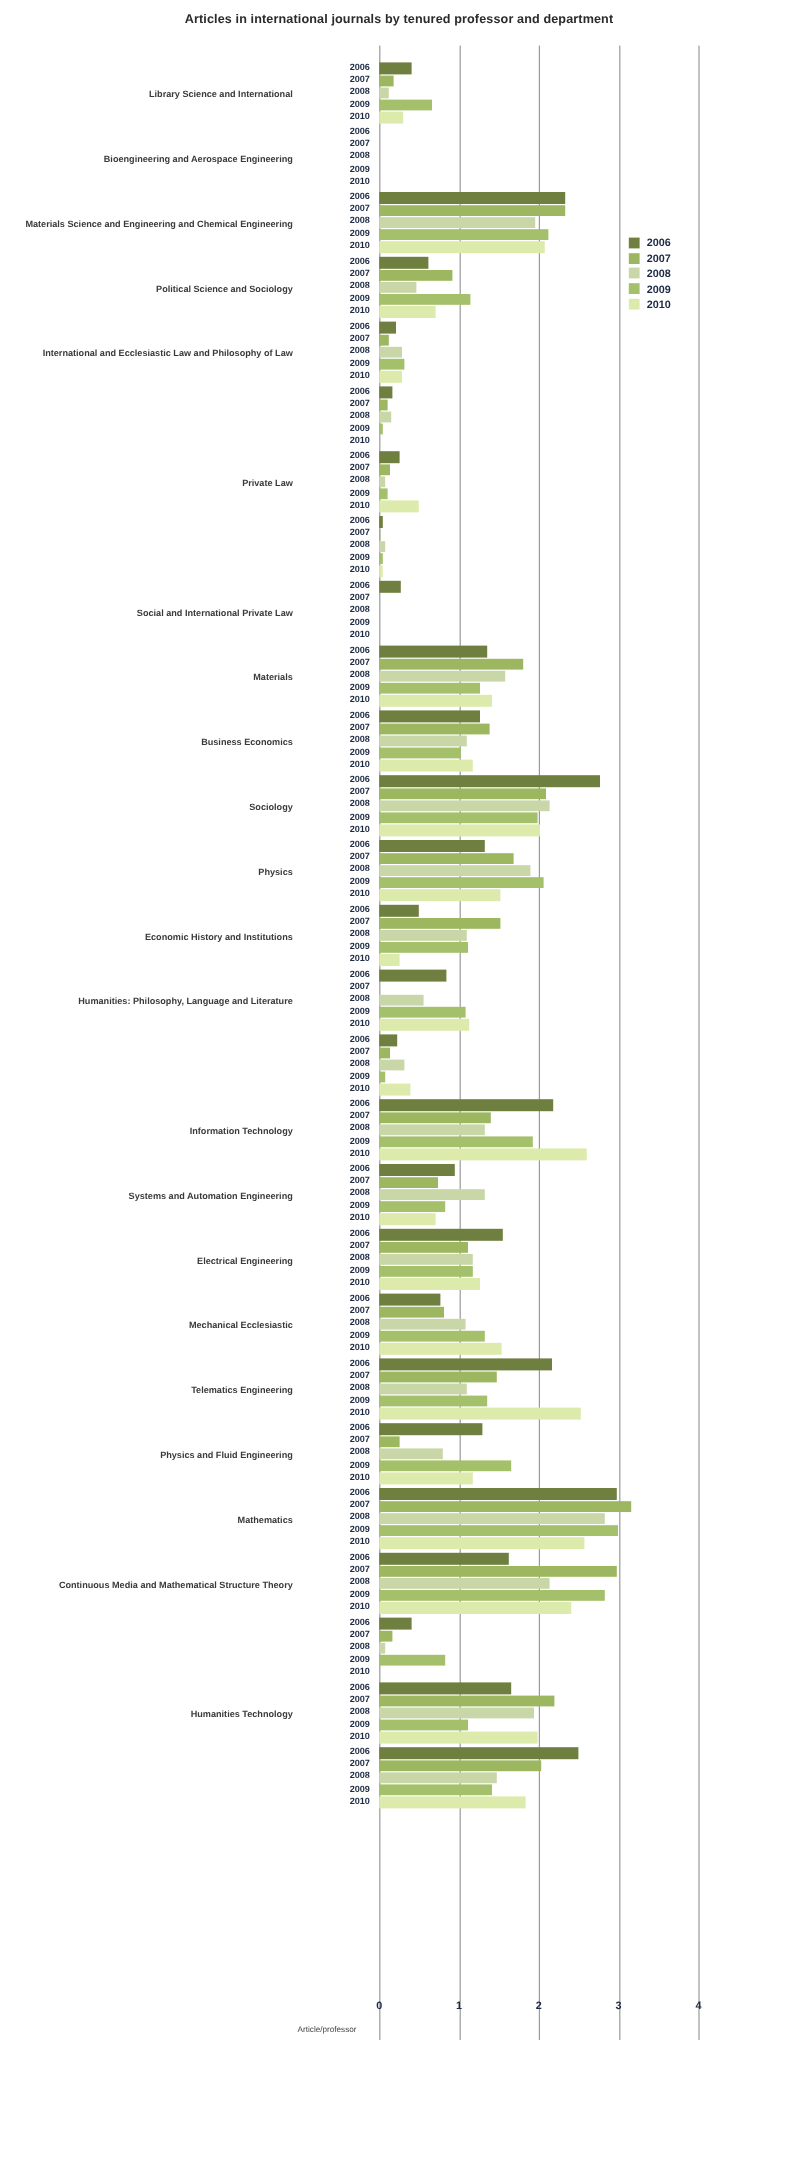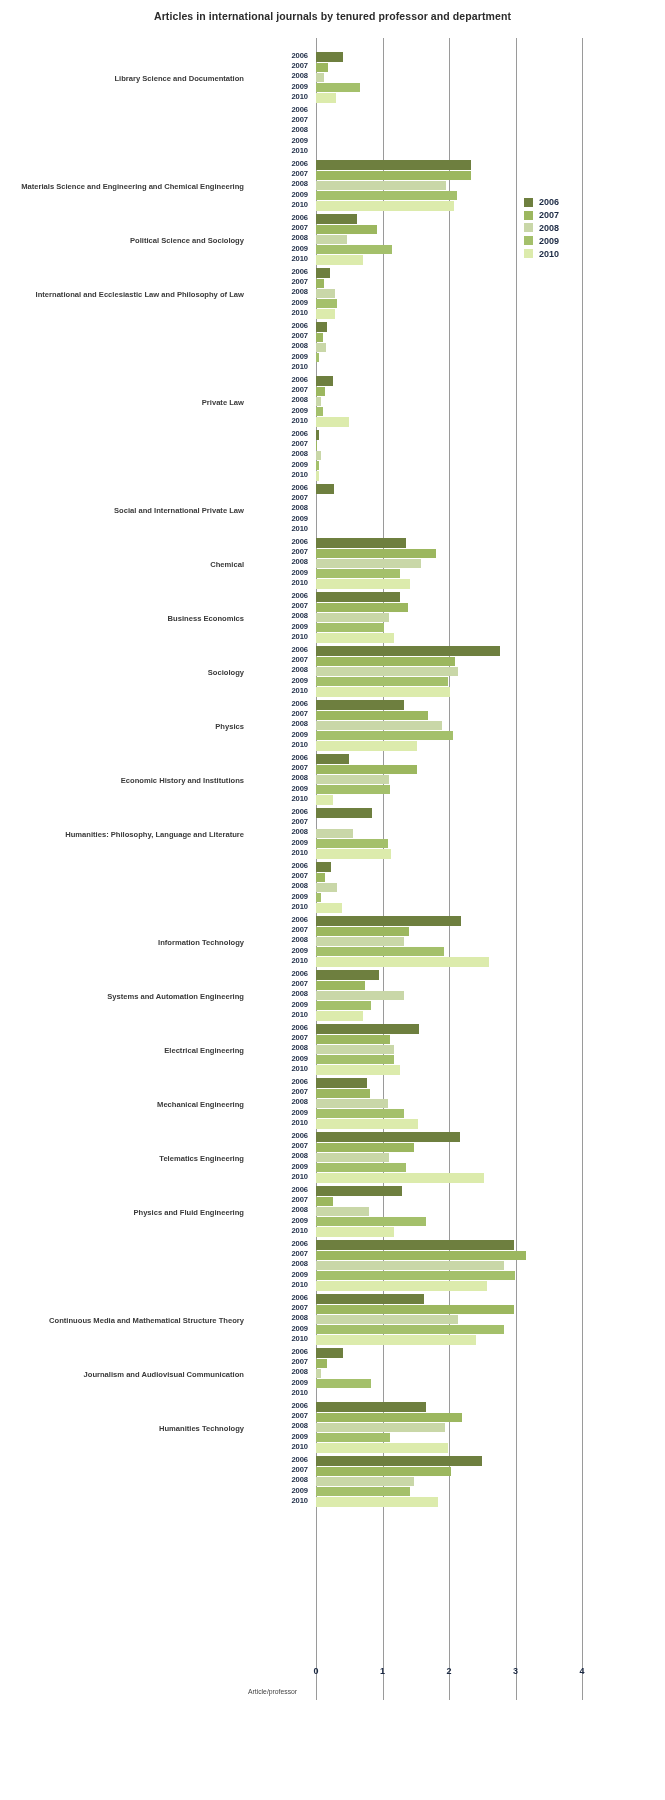--- a/index.html
+++ b/index.html
@@ -169,21 +169,21 @@
 <div id="plot">
   <div id="gridlines">
       <div class="gridline" style="left: 316px; height: 1662px;"></div>
       <div class="gridline" style="left: 382.5px; height: 1662px;"></div>
       <div class="gridline" style="left: 449px; height: 1662px;"></div>
       <div class="gridline" style="left: 515.5px; height: 1662px;"></div>
       <div class="gridline" style="left: 582px; height: 1662px;"></div>
     </div>
   <div id="groups" style="top: 14px;">
       <div class="group">
-        <div class="dept-label">Library Science and Documentation</div>
+        <div class="dept-label">Library Science and International</div>
         <div class="rows">
           <div class="row">
             <div class="year">2006</div>
             <div class="bar" title="Library Science and Documentation 2006: 0.4" style="width: 26.6px; background: rgb(110, 127, 63);"></div>
           </div>
           <div class="row">
             <div class="year">2007</div>
             <div class="bar" title="Library Science and Documentation 2007: 0.18" style="width: 11.97px; background: rgb(156, 183, 95);"></div>
           </div>
           <div class="row">
@@ -194,20 +194,21 @@
             <div class="year">2009</div>
             <div class="bar" title="Library Science and Documentation 2009: 0.66" style="width: 43.89px; background: rgb(164, 192, 107);"></div>
           </div>
           <div class="row">
             <div class="year">2010</div>
             <div class="bar" title="Library Science and Documentation 2010: 0.3" style="width: 19.95px; background: rgb(220, 235, 172);"></div>
           </div>
         </div>
       </div>
       <div class="group">
+        <div class="dept-label">Bioengineering and Aerospace Engineering</div>
         <div class="rows">
           <div class="row">
             <div class="year">2006</div>
           </div>
           <div class="row">
             <div class="year">2007</div>
           </div>
           <div class="row">
             <div class="year">2008</div>
           </div>
@@ -381,21 +382,21 @@
           </div>
           <div class="row">
             <div class="year">2009</div>
           </div>
           <div class="row">
             <div class="year">2010</div>
           </div>
         </div>
       </div>
       <div class="group">
-        <div class="dept-label">Chemical</div>
+        <div class="dept-label">Materials</div>
         <div class="rows">
           <div class="row">
             <div class="year">2006</div>
             <div class="bar" title="Economics 2006: 1.35" style="width: 89.775px; background: rgb(110, 127, 63);"></div>
           </div>
           <div class="row">
             <div class="year">2007</div>
             <div class="bar" title="Economics 2007: 1.8" style="width: 119.7px; background: rgb(156, 183, 95);"></div>
           </div>
           <div class="row">
@@ -629,21 +630,21 @@
             <div class="year">2009</div>
             <div class="bar" title="Electrical Engineering 2009: 1.18" style="width: 78.47px; background: rgb(164, 192, 107);"></div>
           </div>
           <div class="row">
             <div class="year">2010</div>
             <div class="bar" title="Electrical Engineering 2010: 1.27" style="width: 84.455px; background: rgb(220, 235, 172);"></div>
           </div>
         </div>
       </div>
       <div class="group">
-        <div class="dept-label">Mechanical Engineering</div>
+        <div class="dept-label">Mechanical Ecclesiastic</div>
         <div class="rows">
           <div class="row">
             <div class="year">2006</div>
             <div class="bar" title="Mechanical Engineering 2006: 0.76" style="width: 50.54px; background: rgb(110, 127, 63);"></div>
           </div>
           <div class="row">
             <div class="year">2007</div>
             <div class="bar" title="Mechanical Engineering 2007: 0.81" style="width: 53.865px; background: rgb(156, 183, 95);"></div>
           </div>
           <div class="row">
@@ -704,20 +705,21 @@
             <div class="year">2009</div>
             <div class="bar" title="Thermal and Fluid Engineering 2009: 1.65" style="width: 109.725px; background: rgb(164, 192, 107);"></div>
           </div>
           <div class="row">
             <div class="year">2010</div>
             <div class="bar" title="Thermal and Fluid Engineering 2010: 1.17" style="width: 77.805px; background: rgb(220, 235, 172);"></div>
           </div>
         </div>
       </div>
       <div class="group">
+        <div class="dept-label">Mathematics</div>
         <div class="rows">
           <div class="row">
             <div class="year">2006</div>
             <div class="bar" title="Mathematics 2006: 2.97" style="width: 197.505px; background: rgb(110, 127, 63);"></div>
           </div>
           <div class="row">
             <div class="year">2007</div>
             <div class="bar" title="Mathematics 2007: 3.16" style="width: 210.14px; background: rgb(156, 183, 95);"></div>
           </div>
           <div class="row">
@@ -753,21 +755,20 @@
             <div class="year">2009</div>
             <div class="bar" title="Continuous Media and Mathematical Structure Theory 2009: 2.83" style="width: 188.195px; background: rgb(164, 192, 107);"></div>
           </div>
           <div class="row">
             <div class="year">2010</div>
             <div class="bar" title="Continuous Media and Mathematical Structure Theory 2010: 2.4" style="width: 159.6px; background: rgb(220, 235, 172);"></div>
           </div>
         </div>
       </div>
       <div class="group">
-        <div class="dept-label">Journalism and Audiovisual Communication</div>
         <div class="rows">
           <div class="row">
             <div class="year">2006</div>
             <div class="bar" title="Journalism and Audiovisual Communication 2006: 0.4" style="width: 26.6px; background: rgb(110, 127, 63);"></div>
           </div>
           <div class="row">
             <div class="year">2007</div>
             <div class="bar" title="Journalism and Audiovisual Communication 2007: 0.17" style="width: 11.305px; background: rgb(156, 183, 95);"></div>
           </div>
           <div class="row">

